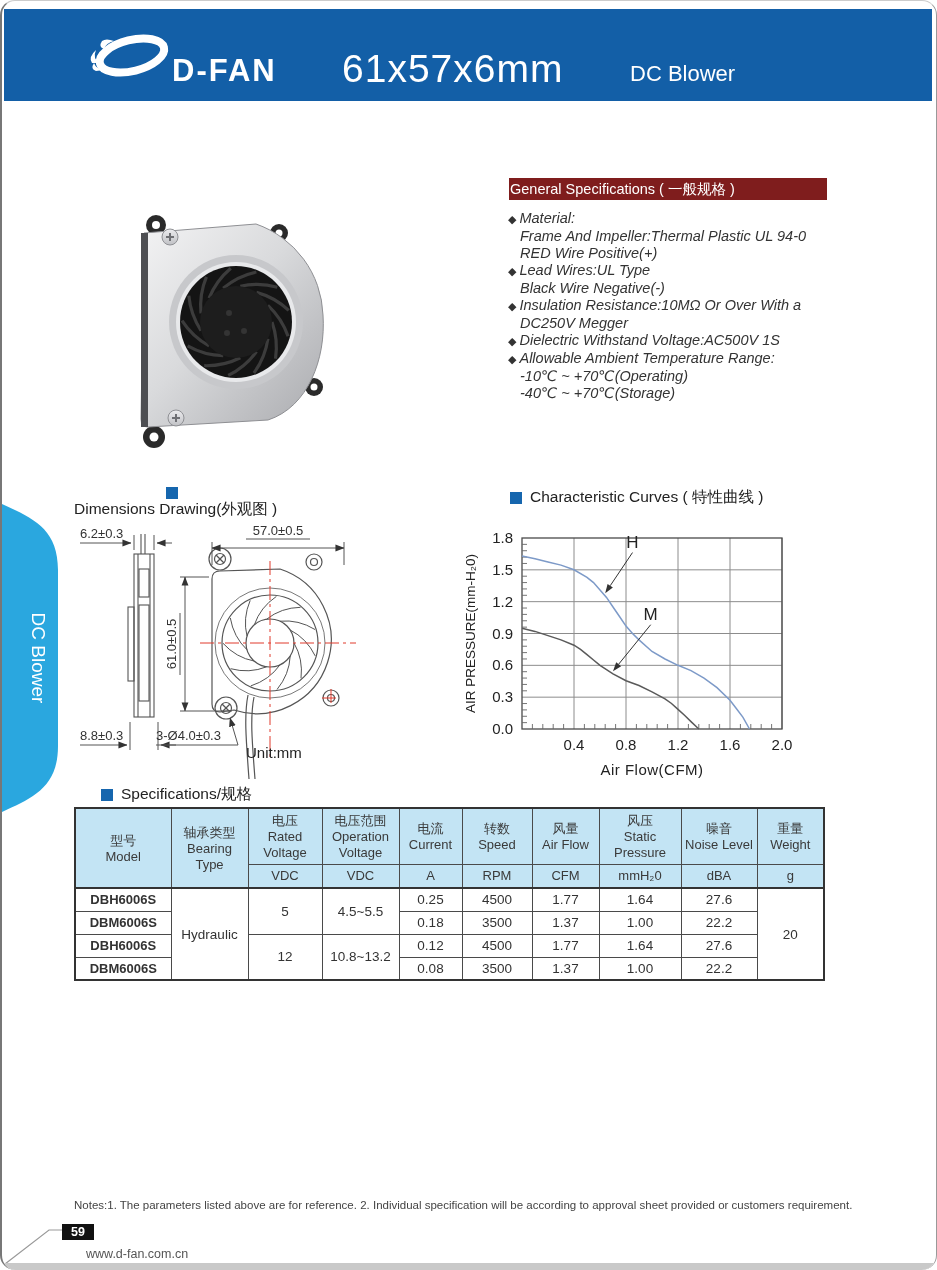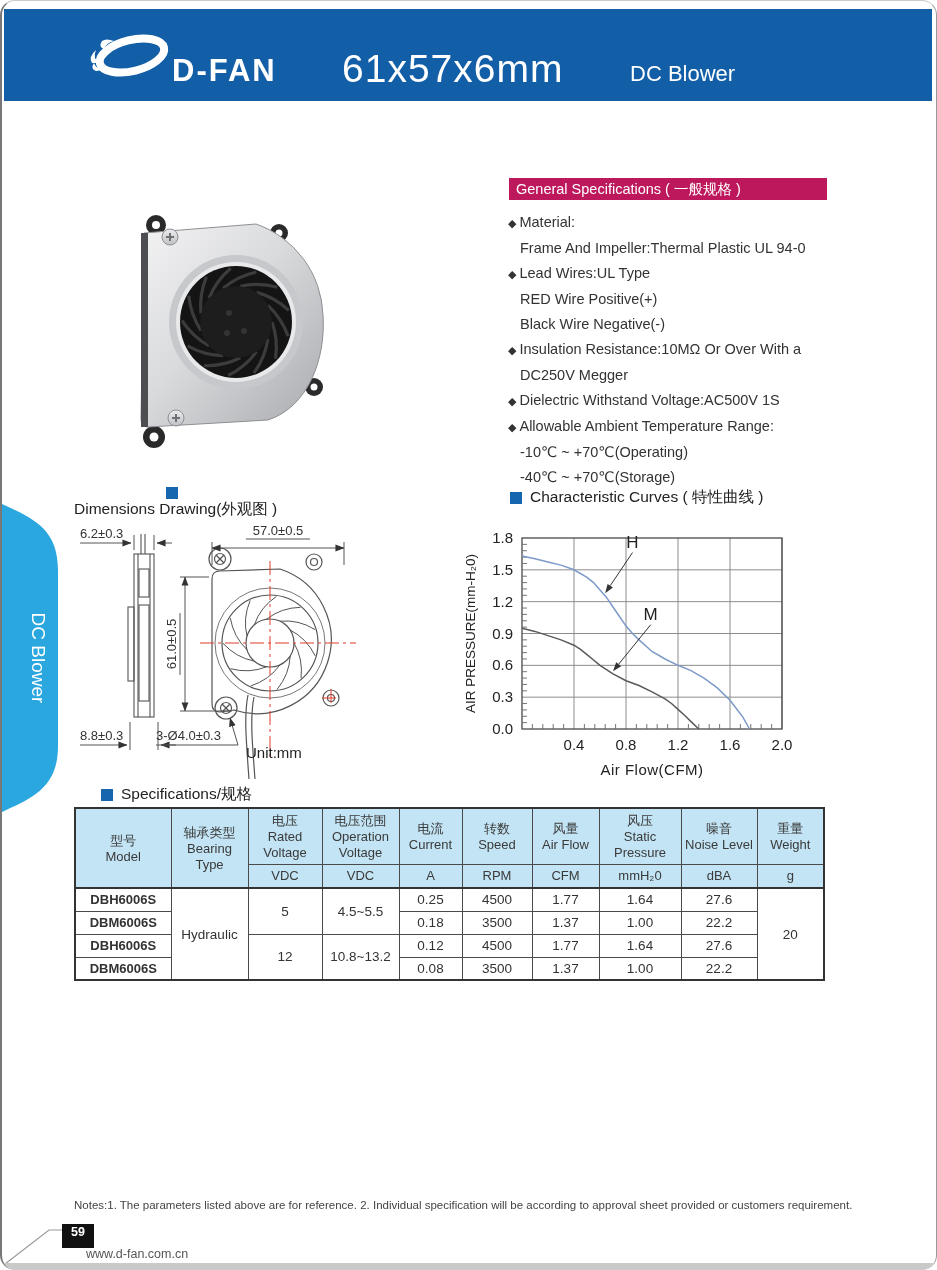--- a/index.html
+++ b/index.html
@@ -14,24 +14,24 @@
   .logo-mark{position:absolute;left:84px;top:24px;}
   .brand{position:absolute;left:168px;top:44px;color:#fff;font-size:31px;font-weight:bold;letter-spacing:2px;}
   .hdr-size{position:absolute;left:338px;top:38px;color:#fff;font-size:39px;letter-spacing:1px;}
   .hdr-prod{position:absolute;left:626px;top:52px;color:#fff;font-size:22px;}
   
   .side-tab{position:absolute;left:0;top:495px;}
   
   .model-title{position:absolute;left:146px;top:140px;font-size:48px;color:#2b2b2b;letter-spacing:2px;}
   .fan-photo{position:absolute;left:114px;top:206px;}
   
-  .gs-bar{position:absolute;left:507px;top:177px;width:318px;height:22px;background:#be185d;
-    color:#fff;font-size:14.5px;line-height:22px;padding-left:7px;}
+  .gs-bar{position:absolute;left:507px;top:177px;width:318px;height:22px;background:#7f1d1d;
+    color:#fff;font-size:14.5px;line-height:22px;padding-left:1px;}
   .gs-list{position:absolute;left:506px;top:209px;width:390px;}
-  .gs-line{font-size:14.5px;line-height:25px;color:#333;white-space:nowrap;}
+  .gs-line{font-size:14.5px;line-height:17px;color:#333;white-space:nowrap;font-style:italic;}
   .gs-line.cont{padding-left:12px;}
   .gs-diamond{font-size:11px;margin-right:3px;color:#333;}
   
   .sec-hdr{position:absolute;font-size:15.5px;color:#222;display:flex;align-items:center;}
   .sec-sq{width:12px;height:12px;background:#1666ae;margin-right:8px;flex:0 0 auto;}
   
   .dim-svg{position:absolute;left:66px;top:518px;}
   .curve-svg{position:absolute;left:458px;top:513px;}
   
   .spec-table-wrap{position:absolute;left:72px;top:806px;}
@@ -41,21 +41,21 @@
   table.spec .head-cell{height:56px;}
   table.spec .th-zh{font-size:13px;line-height:17px;}
   table.spec .th-en{font-size:13px;line-height:16px;}
   table.spec tr.units th{height:24px;font-size:13px;border-bottom:2px solid #333;}
   table.spec th.tall{border-bottom:2px solid #333;}
   table.spec td{height:23px;font-size:13.5px;color:#333;background:#fff;}
   table.spec td.model-cell{font-weight:600;font-size:13px;}
   
   .notes{position:absolute;left:72px;top:1198px;font-size:11.5px;color:#444;white-space:nowrap;}
   .fold-svg{position:absolute;left:0;top:1195px;}
-  .page-num{position:absolute;left:60px;top:1223px;width:32px;height:24px;background:#111;
+  .page-num{position:absolute;left:60px;top:1223px;width:32px;height:16px;background:#111;
     color:#fff;font-size:12.5px;font-weight:bold;text-align:center;line-height:16px;}
   .site-url{position:absolute;left:84px;top:1224px;font-size:12.5px;color:#555;margin-top:22px;}
   .bottom-bar{position:absolute;left:2px;right:0;bottom:0;height:7px;background:#c9c9c9;}
 </style>
 </head>
 <body>
 
 <div class="page">
 
   <div class="topbar">
@@ -131,22 +131,22 @@
     <circle cx="120" cy="115" r="36" fill="#1d1d1d"></circle>
     <circle cx="113" cy="106" r="3" fill="#343434"></circle>
     <circle cx="128" cy="124" r="3" fill="#343434"></circle>
     <circle cx="111" cy="126" r="3" fill="#343434"></circle>
   </svg>
 
   <div class="gs-bar">General Specifications ( 一般规格 )</div>
   <div class="gs-list" id="gs-list">
       <div class="gs-line"><span class="gs-diamond">◆</span><span>Material:</span></div>
       <div class="gs-line cont"><span>Frame And Impeller:Thermal Plastic UL 94-0</span></div>
+      <div class="gs-line cont"><span>RED Wire Positive(+)</span></div>
       <div class="gs-line"><span class="gs-diamond">◆</span><span>Lead Wires:UL Type</span></div>
-      <div class="gs-line cont"><span>RED Wire Positive(+)</span></div>
       <div class="gs-line cont"><span>Black Wire Negative(-)</span></div>
       <div class="gs-line"><span class="gs-diamond">◆</span><span>Insulation Resistance:10MΩ Or Over With a</span></div>
       <div class="gs-line cont"><span>DC250V Megger</span></div>
       <div class="gs-line"><span class="gs-diamond">◆</span><span>Dielectric Withstand Voltage:AC500V 1S</span></div>
       <div class="gs-line"><span class="gs-diamond">◆</span><span>Allowable Ambient Temperature Range:</span></div>
       <div class="gs-line cont"><span>-10℃ ~ +70℃(Operating)</span></div>
       <div class="gs-line cont"><span>-40℃ ~ +70℃(Storage)</span></div>
     </div>
 
   <div class="sec-hdr" style="left:72px;top:486px;flex-direction:column;">

